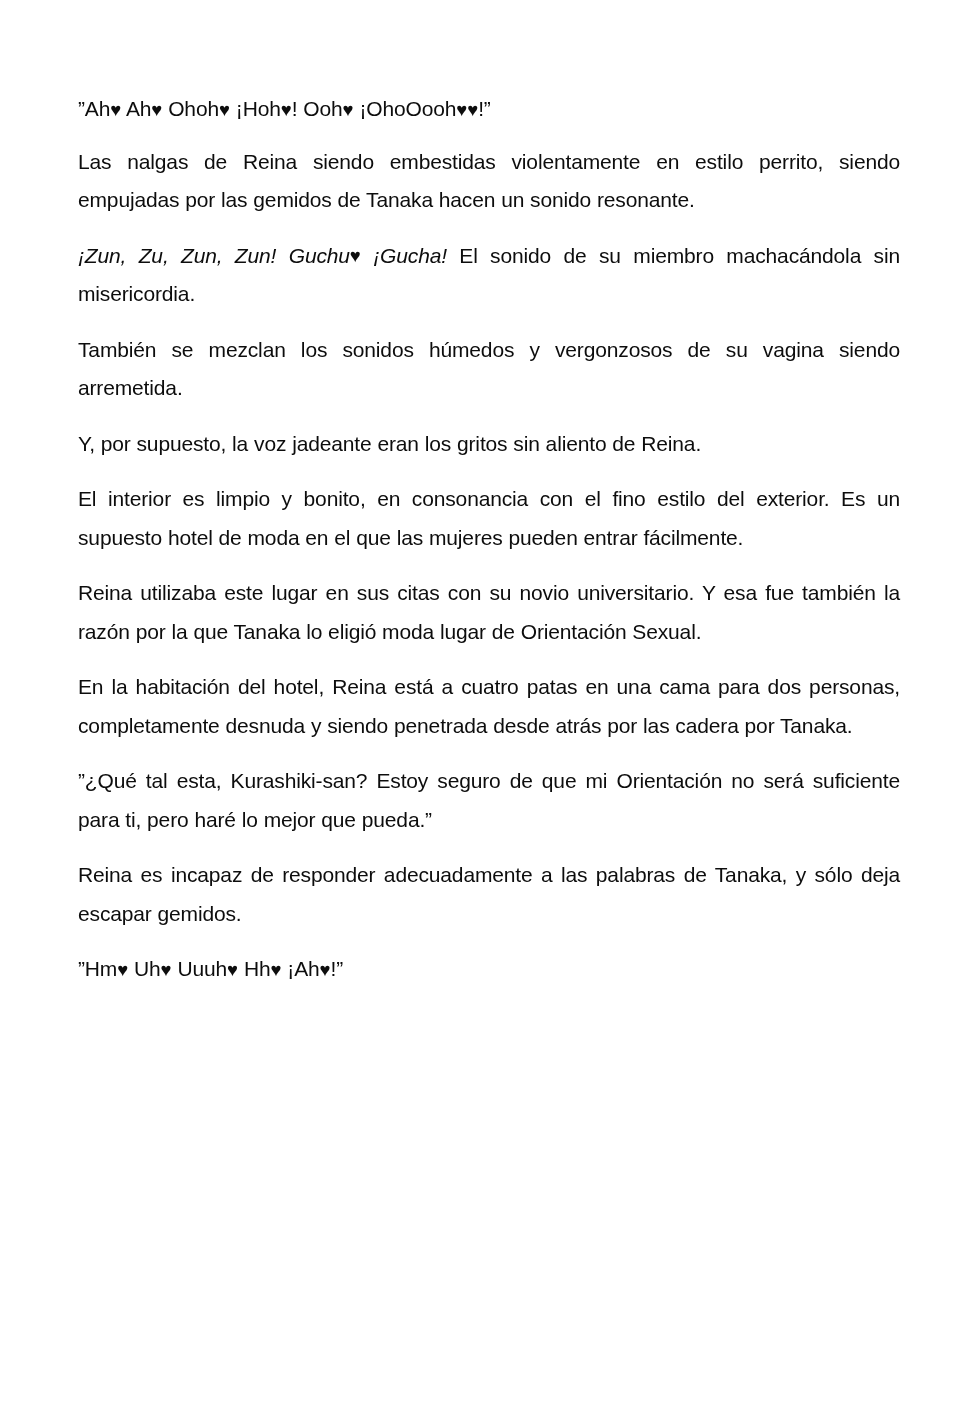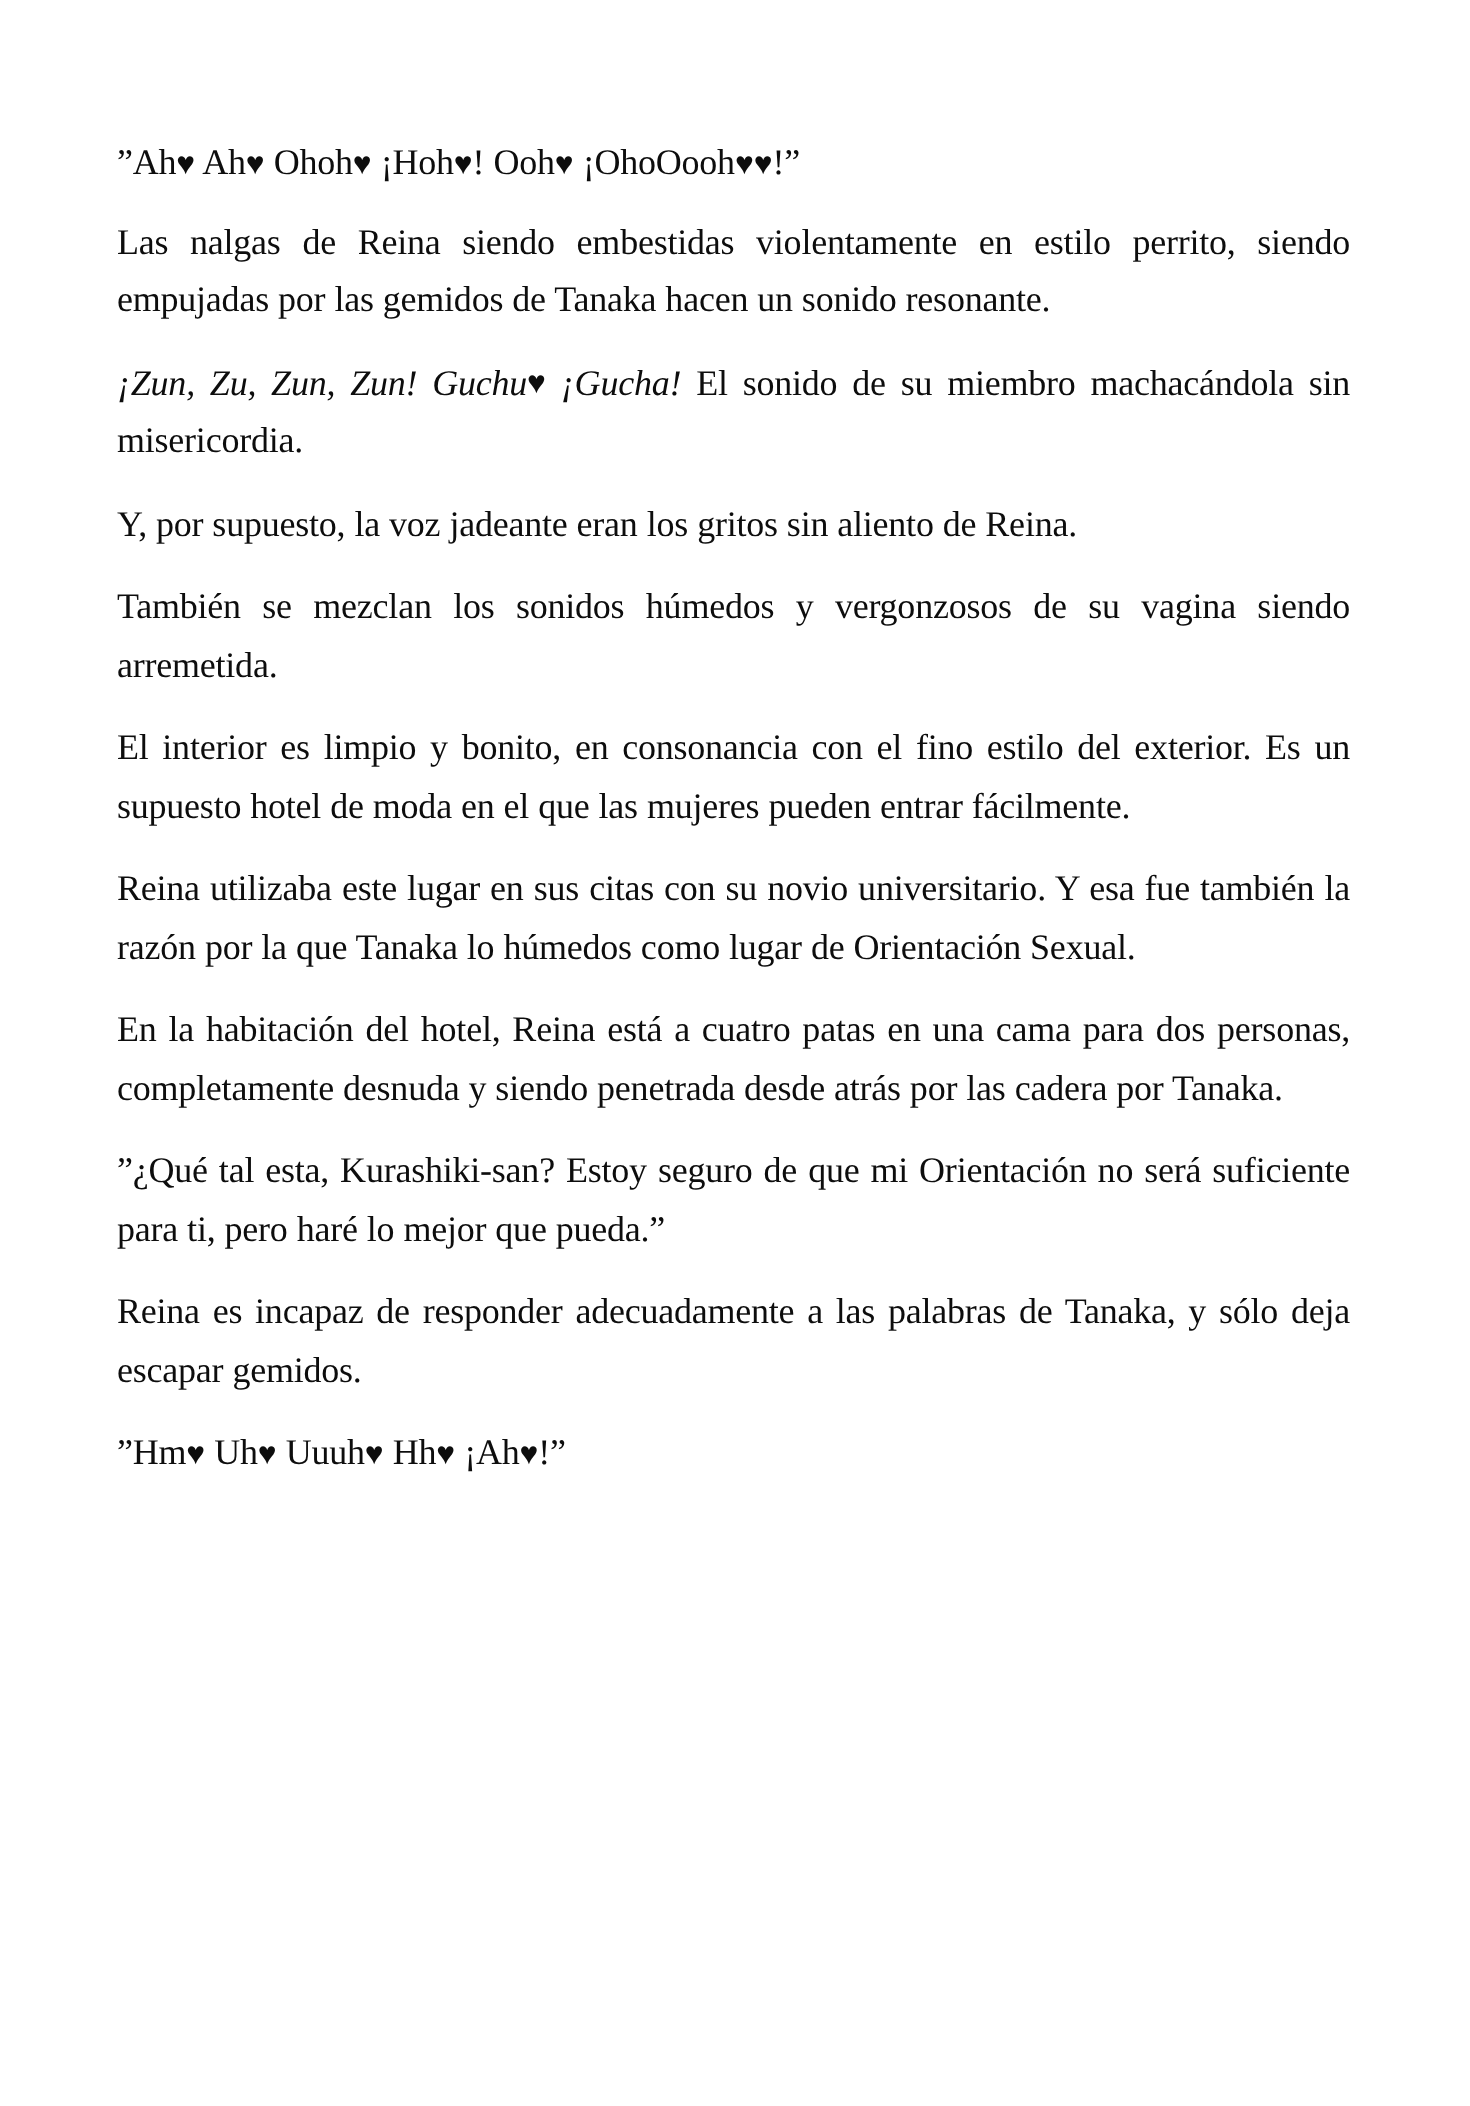--- a/index.html
+++ b/index.html
@@ -21,29 +21,28 @@
     background: #ffffff;
     box-sizing: border-box;
     padding: 90px 80px 0 78px;
   }
   .doc-body {
     width: 822px;
   }
   p.para {
     margin: 0 0 0 0;
     padding: 0;
-    font-size: 24px;
+    font-size: 21px;
     line-height: 38.5px;
     text-align: justify;
     text-justify: inter-word;
     letter-spacing: -0.15px;
     word-spacing: 0.2px;
     -webkit-hyphens: none;
     hyphens: none;
-    font-family: Liberation Serif, serif;
   }
   
   p.para + p.para { margin-top: 17px; }
 
   
   p.gap-sm + p.para { margin-top: 14px; }
 
   .italic {
     font-style: italic;
   }
@@ -66,28 +65,28 @@
 <div class="page">
   <div class="doc-body">
 
     <p class="para noj gap-sm">”Ah<span class="heart">♥</span> Ah<span class="heart">♥</span> Ohoh<span class="heart">♥</span> ¡Hoh<span class="heart">♥</span>! Ooh<span class="heart">♥</span> ¡OhoOooh<span class="heart">♥</span><span class="heart">♥</span>!”</p>
 
 
     <p class="para">Las nalgas de Reina siendo embestidas violentamente en estilo perrito, siendo empujadas por las gemidos de Tanaka hacen un sonido resonante.</p>
 
     <p class="para"><span class="italic">¡Zun, Zu, Zun, Zun! Guchu<span class="heart">♥</span> ¡Gucha!</span><span> El sonido de su miembro machacándola sin misericordia.</span></p>
 
+    <p class="para">También se mezclan los sonidos húmedos y vergonzosos de su vagina siendo arremetida.</p>
+
     <p class="para noj">Y, por supuesto, la voz jadeante eran los gritos sin aliento de Reina.</p>
-
-    <p class="para">También se mezclan los sonidos húmedos y vergonzosos de su vagina siendo arremetida.</p>
 
 
     <p class="para">El interior es limpio y bonito, en consonancia con el fino estilo del exterior. Es un supuesto hotel de moda en el que las mujeres pueden entrar fácilmente.</p>
 
-    <p class="para">Reina utilizaba este lugar en sus citas con su novio universitario. Y esa fue también la razón por la que Tanaka lo húmedos como lugar de Orientación Sexual.</p>
+    <p class="para">Reina utilizaba este lugar en sus citas con su novio universitario. Y esa fue también la razón por la que Tanaka lo eligió moda lugar de Orientación Sexual.</p>
 
     <p class="para">En la habitación del hotel, Reina está a cuatro patas en una cama para dos personas, completamente desnuda y siendo penetrada desde atrás por las cadera por Tanaka.</p>
 
     <p class="para">”¿Qué tal esta, Kurashiki-san? Estoy seguro de que mi Orientación no será suficiente para ti, pero haré lo mejor que pueda.”</p>
 
     <p class="para">Reina es incapaz de responder adecuadamente a las palabras de Tanaka, y sólo deja escapar gemidos.</p>
 
     <p class="para noj gap-sm">”Hm<span class="heart">♥</span> Uh<span class="heart">♥</span> Uuuh<span class="heart">♥</span> Hh<span class="heart">♥</span> ¡Ah<span class="heart">♥</span>!”</p>
 
   </div>

